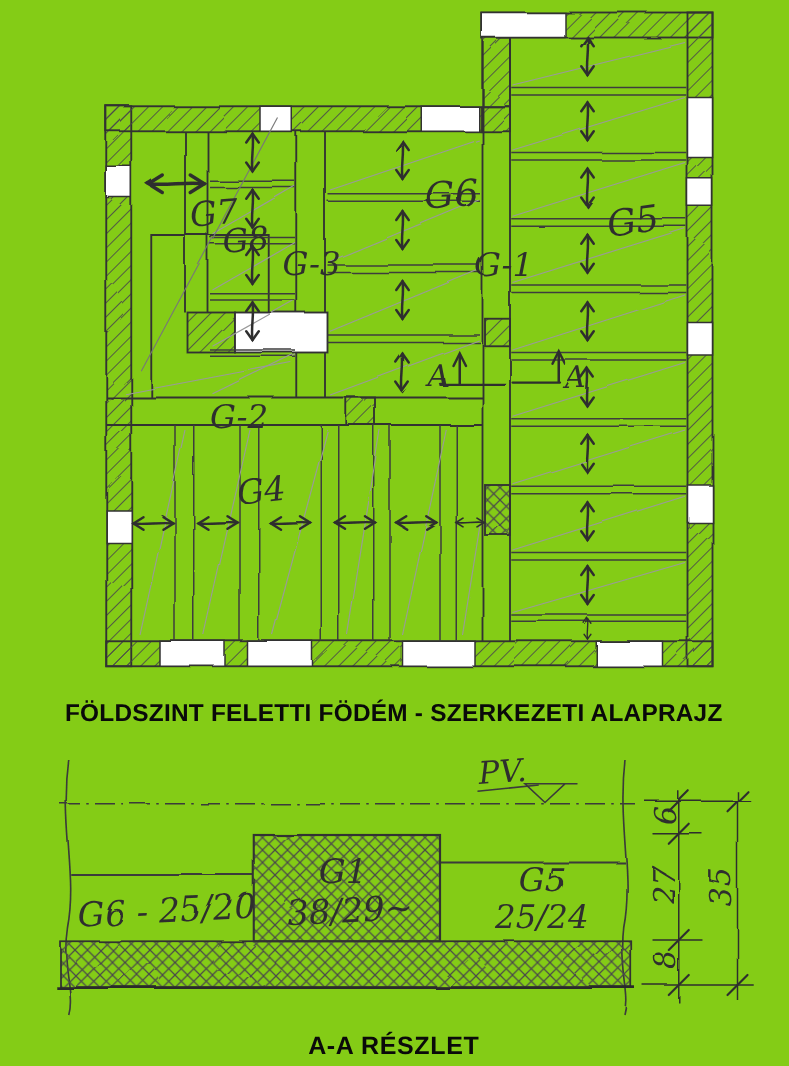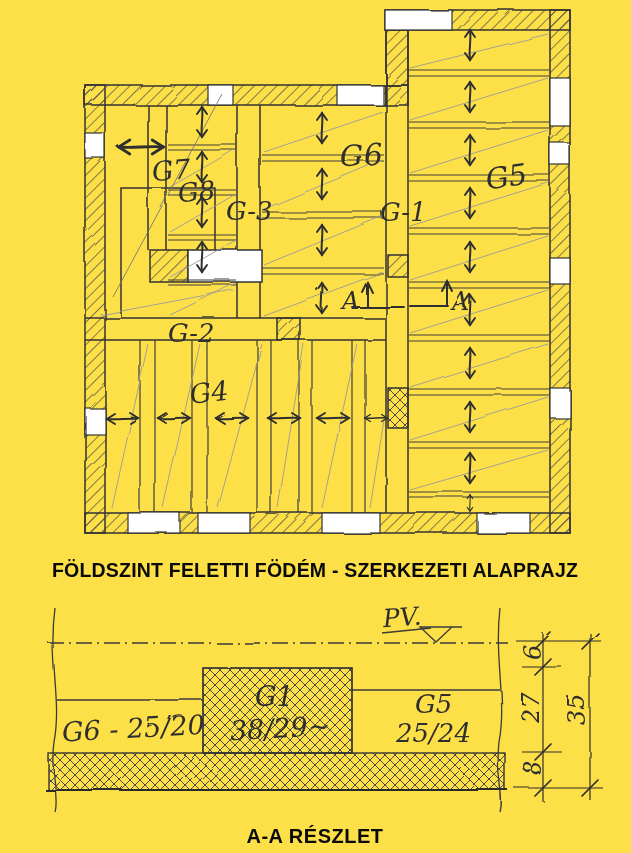--- a/index.html
+++ b/index.html
@@ -1,16 +1,16 @@
 <!DOCTYPE html>
 <html><head>
 <meta charset="utf-8">
 <style>
   html,body{margin:0;padding:0;background:#ffffff;}
-  .page{width:631px;height:853px;position:relative;background:#fde047;overflow:hidden;}
+  .page{width:631px;height:853px;position:relative;background:#84cc16;overflow:hidden;}
   svg text{user-select:none;}
   .hand{font-family:"DejaVu Serif",serif;font-style:italic;fill:#2f2f2f;}
   .typed{font-family:"Liberation Sans",sans-serif;font-weight:bold;fill:#0a0a0a;}
 </style>
 </head>
 <body>
 
 <div class="page">
 <svg width="631" height="853" viewBox="0 0 631 853">
   <defs>

